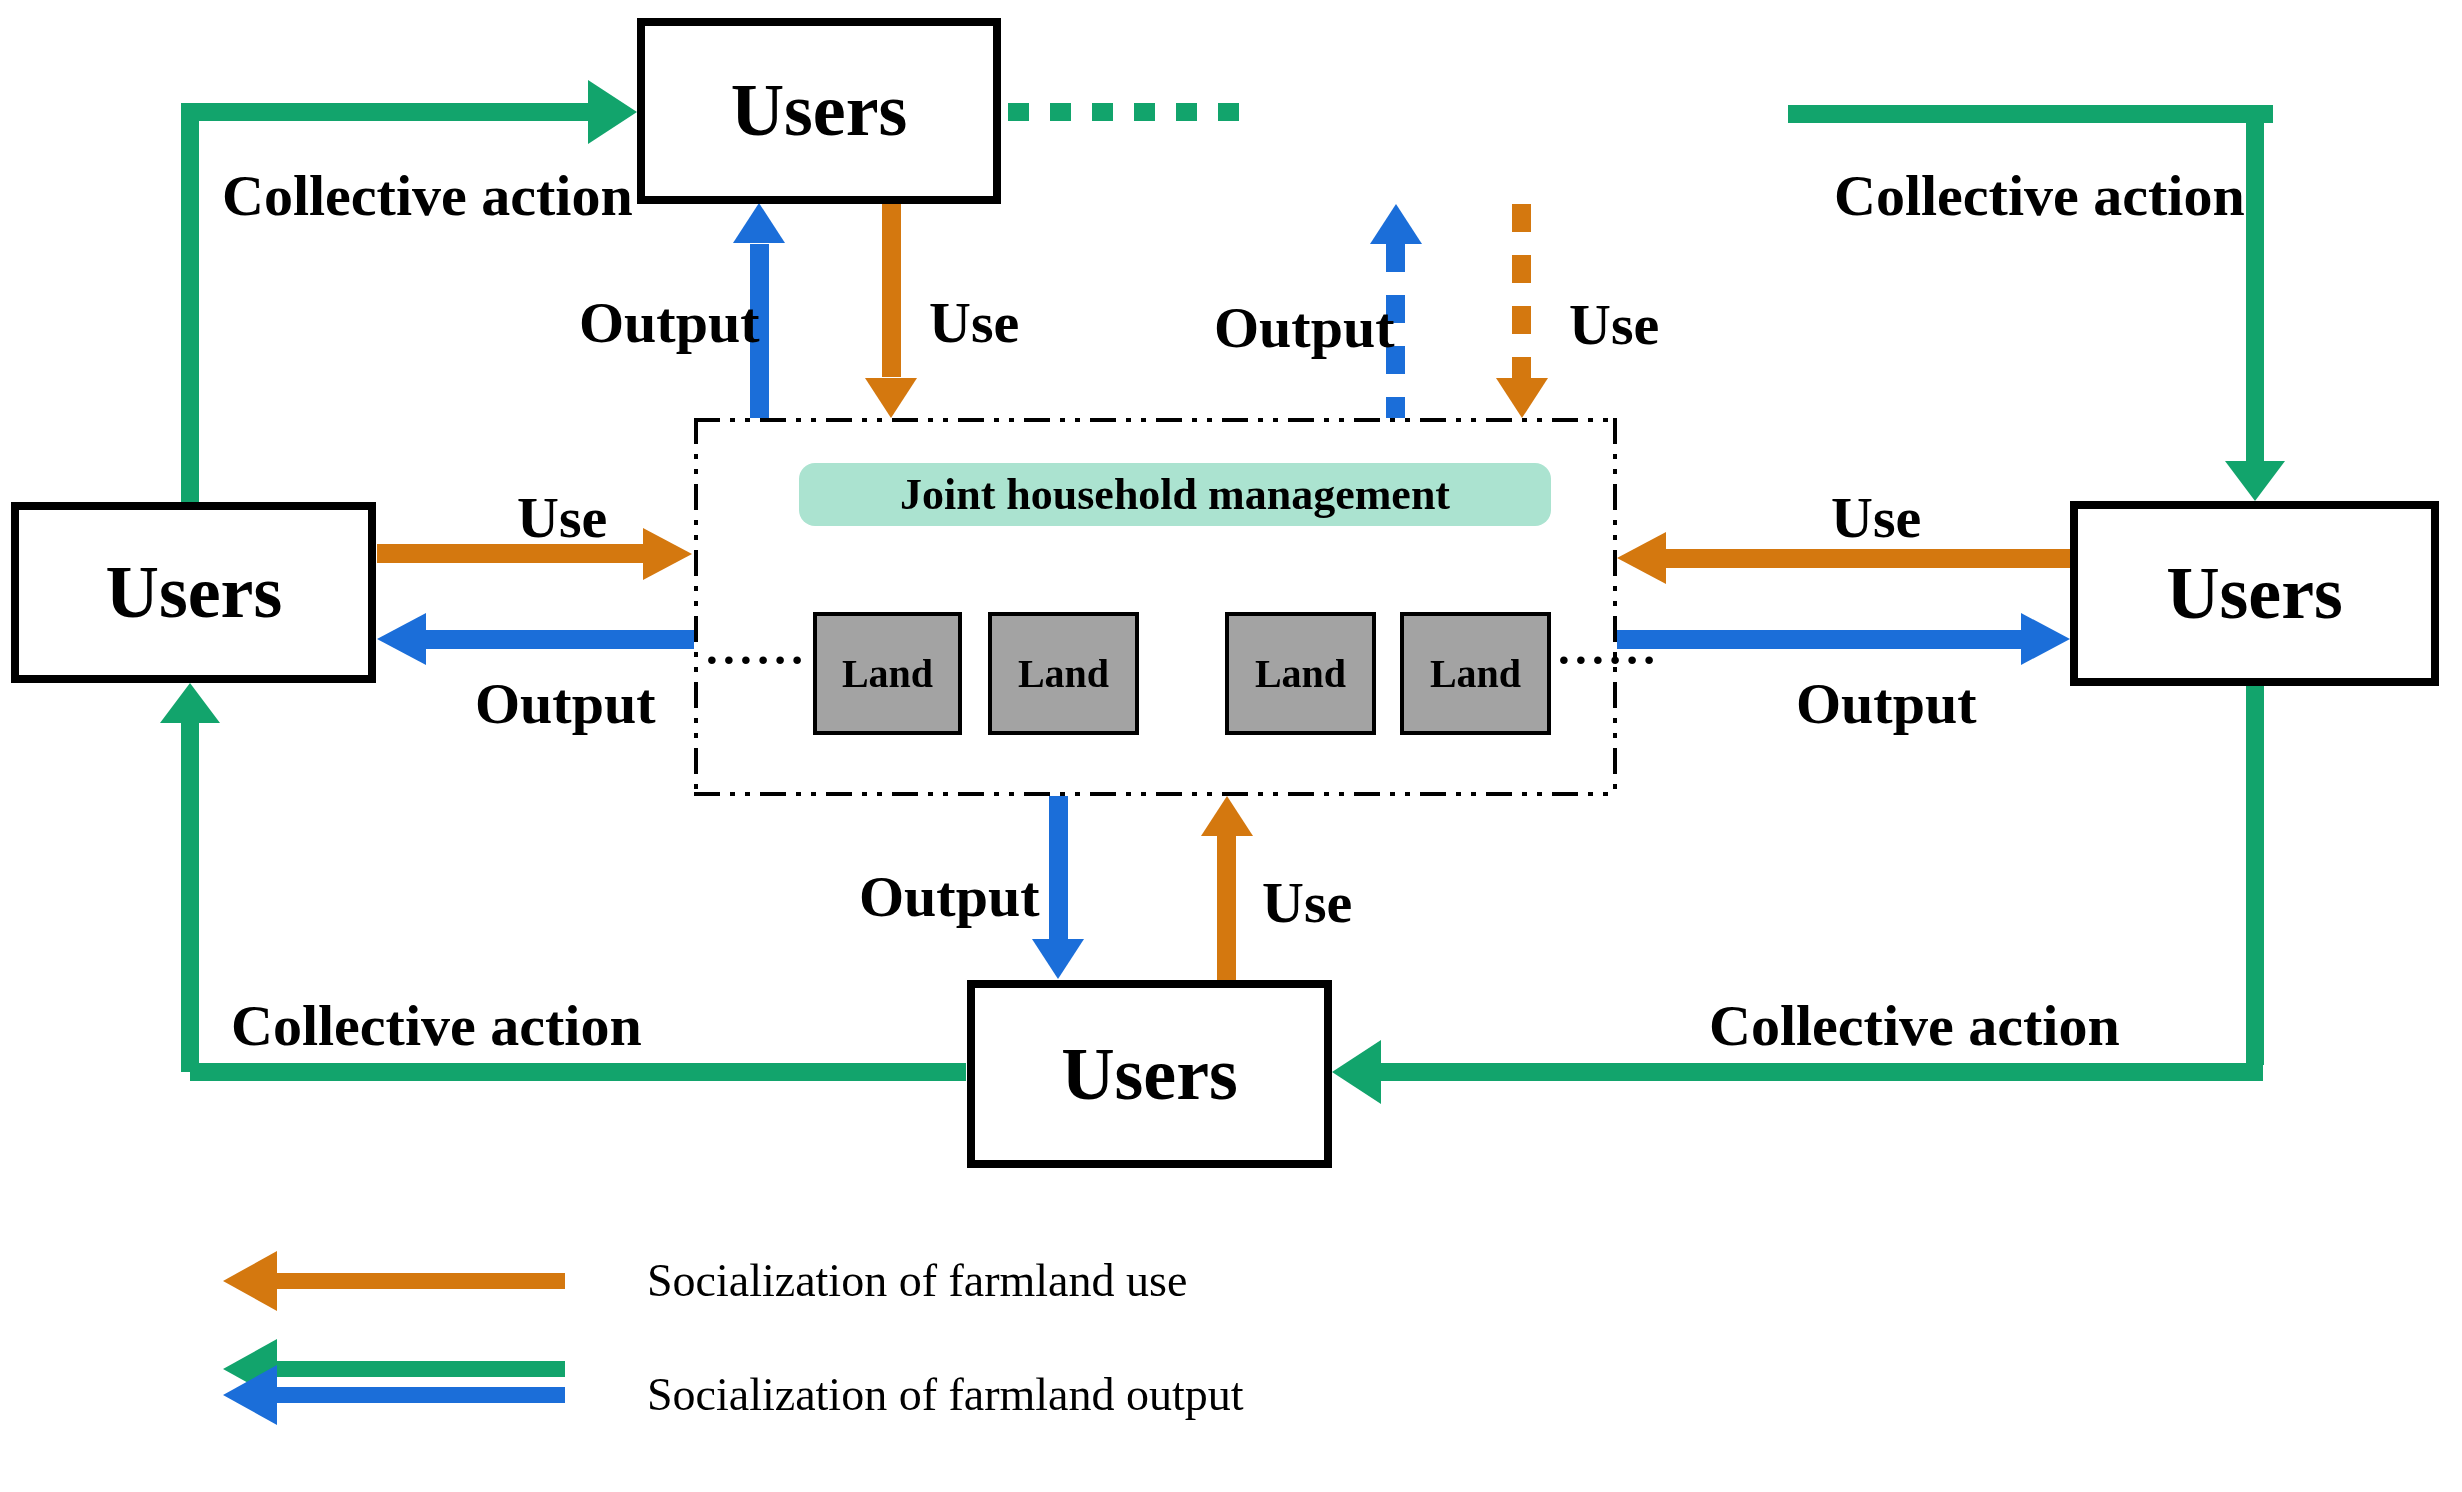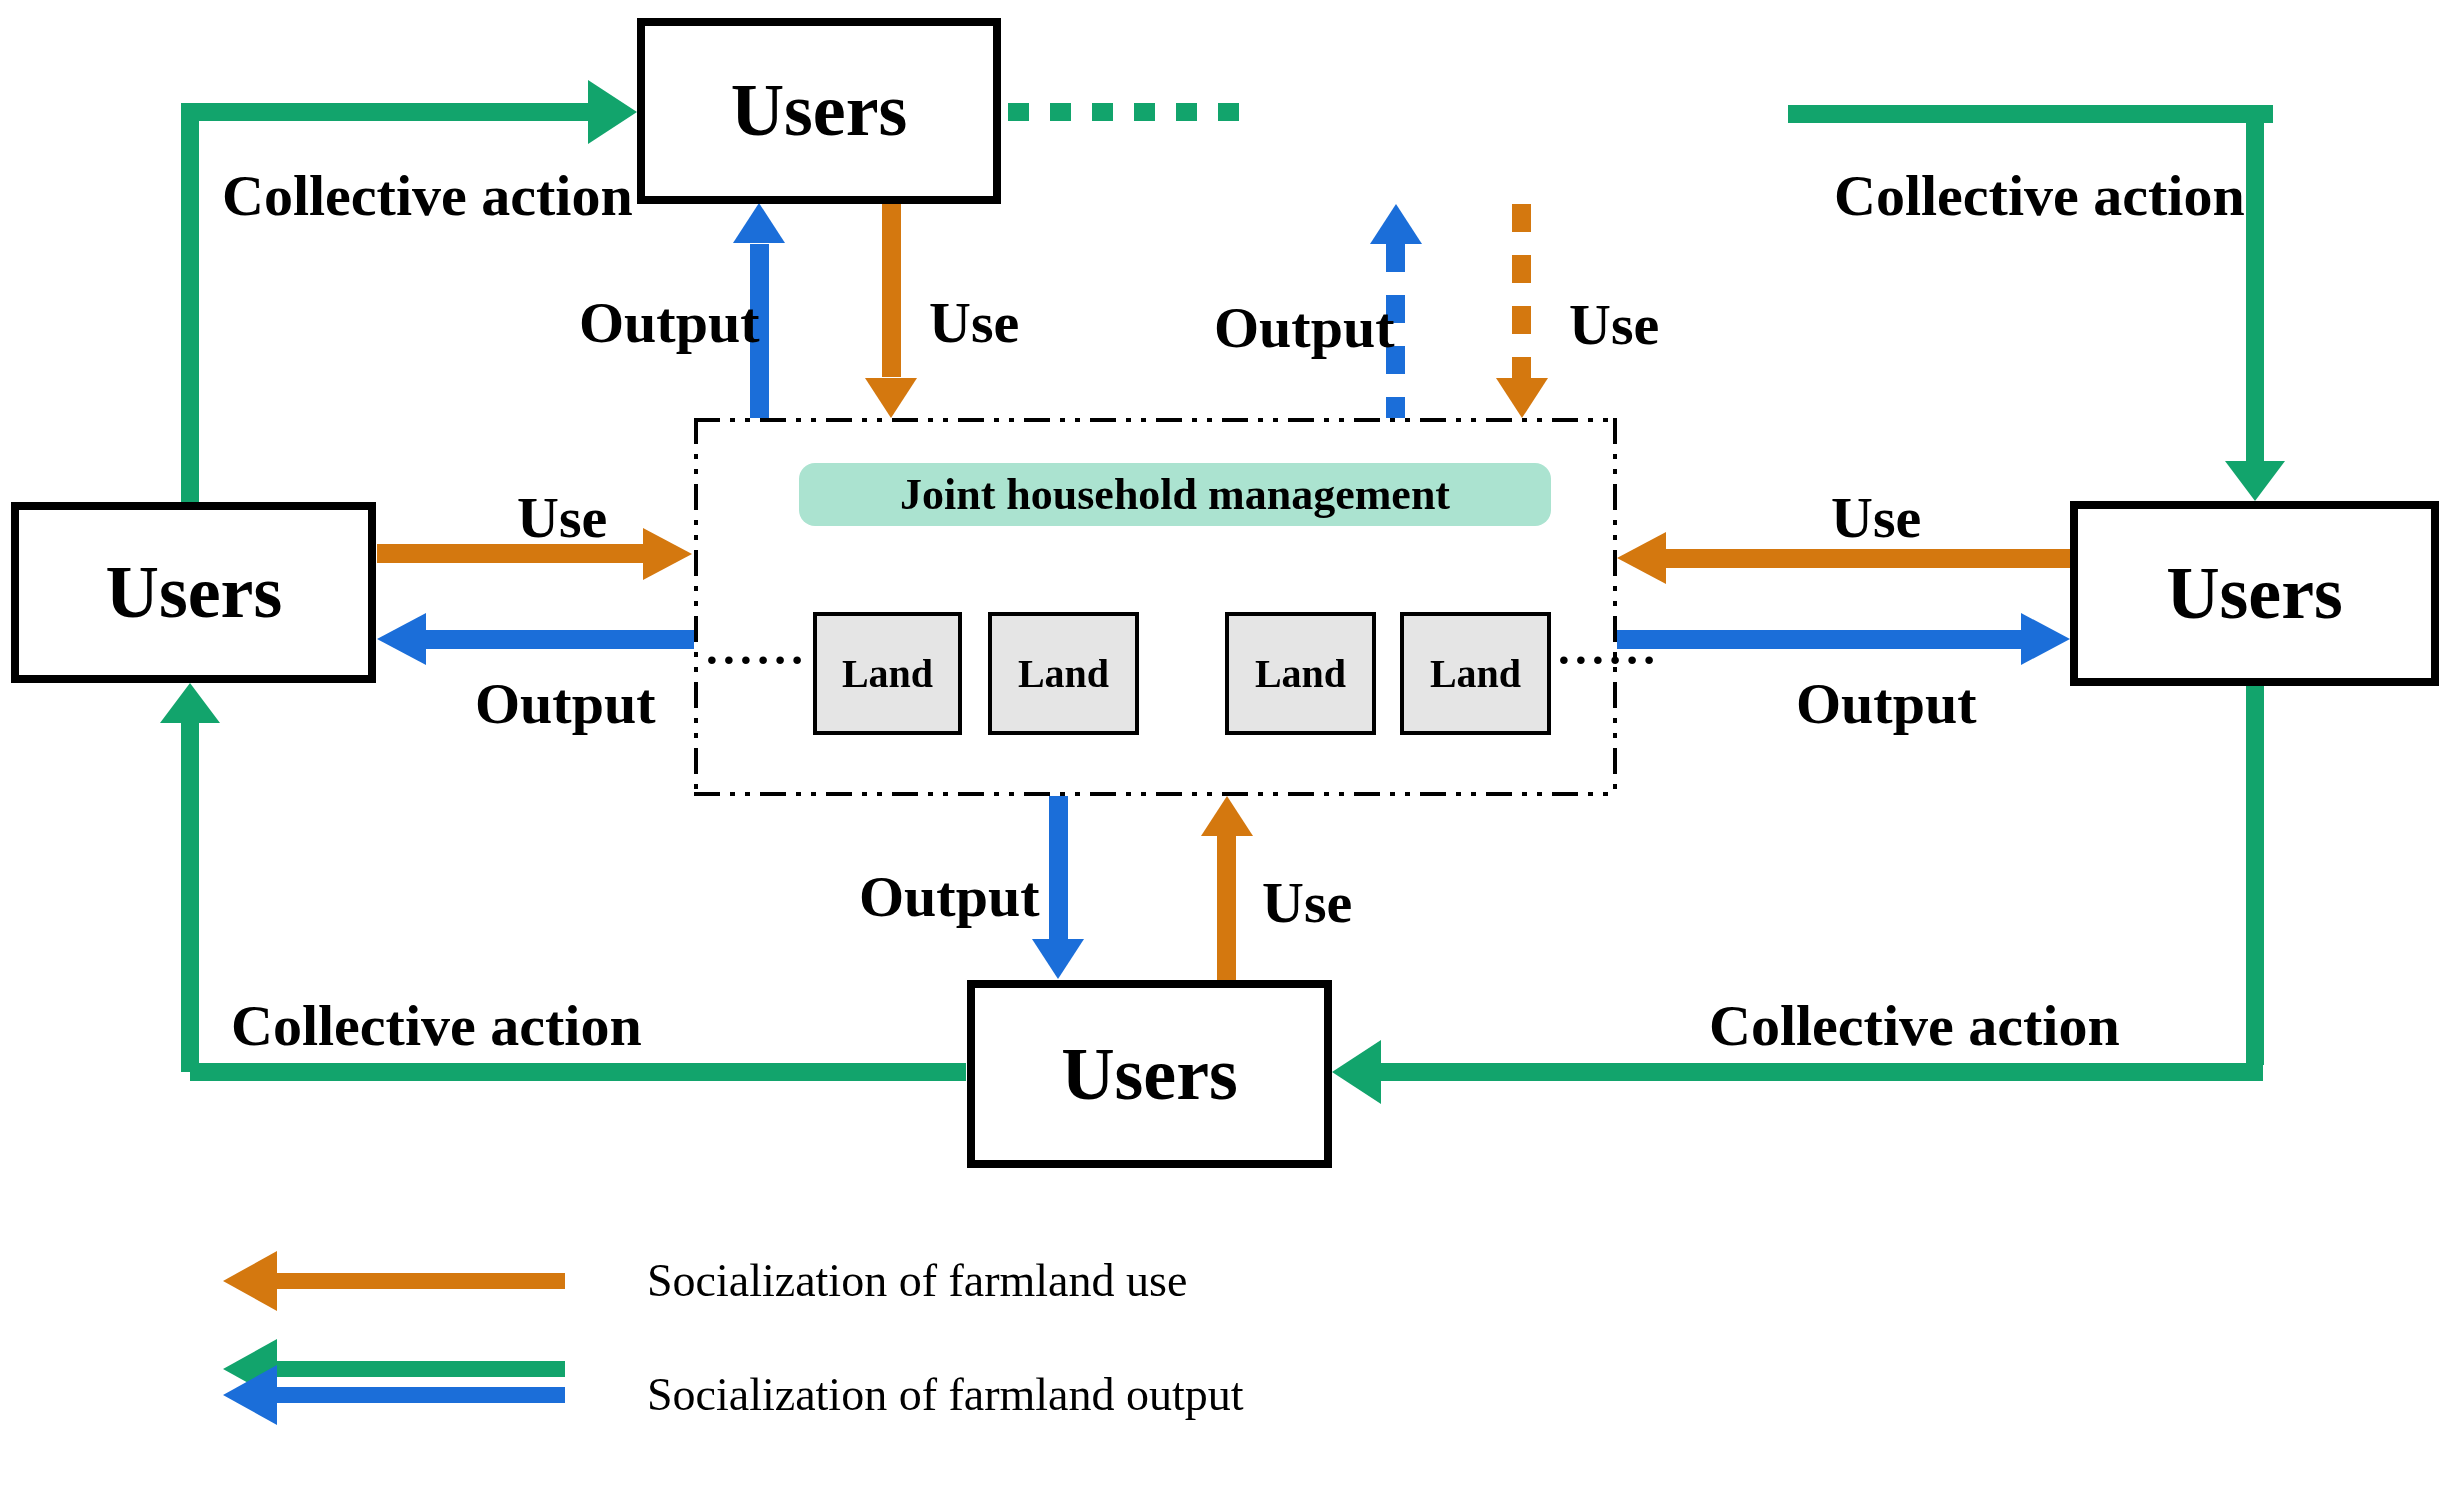--- a/index.html
+++ b/index.html
@@ -23,21 +23,21 @@
   .ubox.small-text{font-size:56px;line-height:1.42;}
   .teal{
     position:absolute;
     background:var(--teal);
     border-radius:16px;
     display:flex;align-items:center;justify-content:center;
     font-weight:bold;font-size:44px;
   }
   .land{
     position:absolute;
-    border:4.4px solid #000;background:#e5e5e5;
+    border:4.4px solid #000;background:#a3a3a3;
     display:flex;align-items:center;justify-content:center;
     font-weight:bold;font-size:40px;
     box-sizing:border-box;
   }
   .dots{
     position:absolute;
     font-weight:bold;font-size:47px;letter-spacing:5.3px;
     line-height:70px;height:70px;
   }
   

